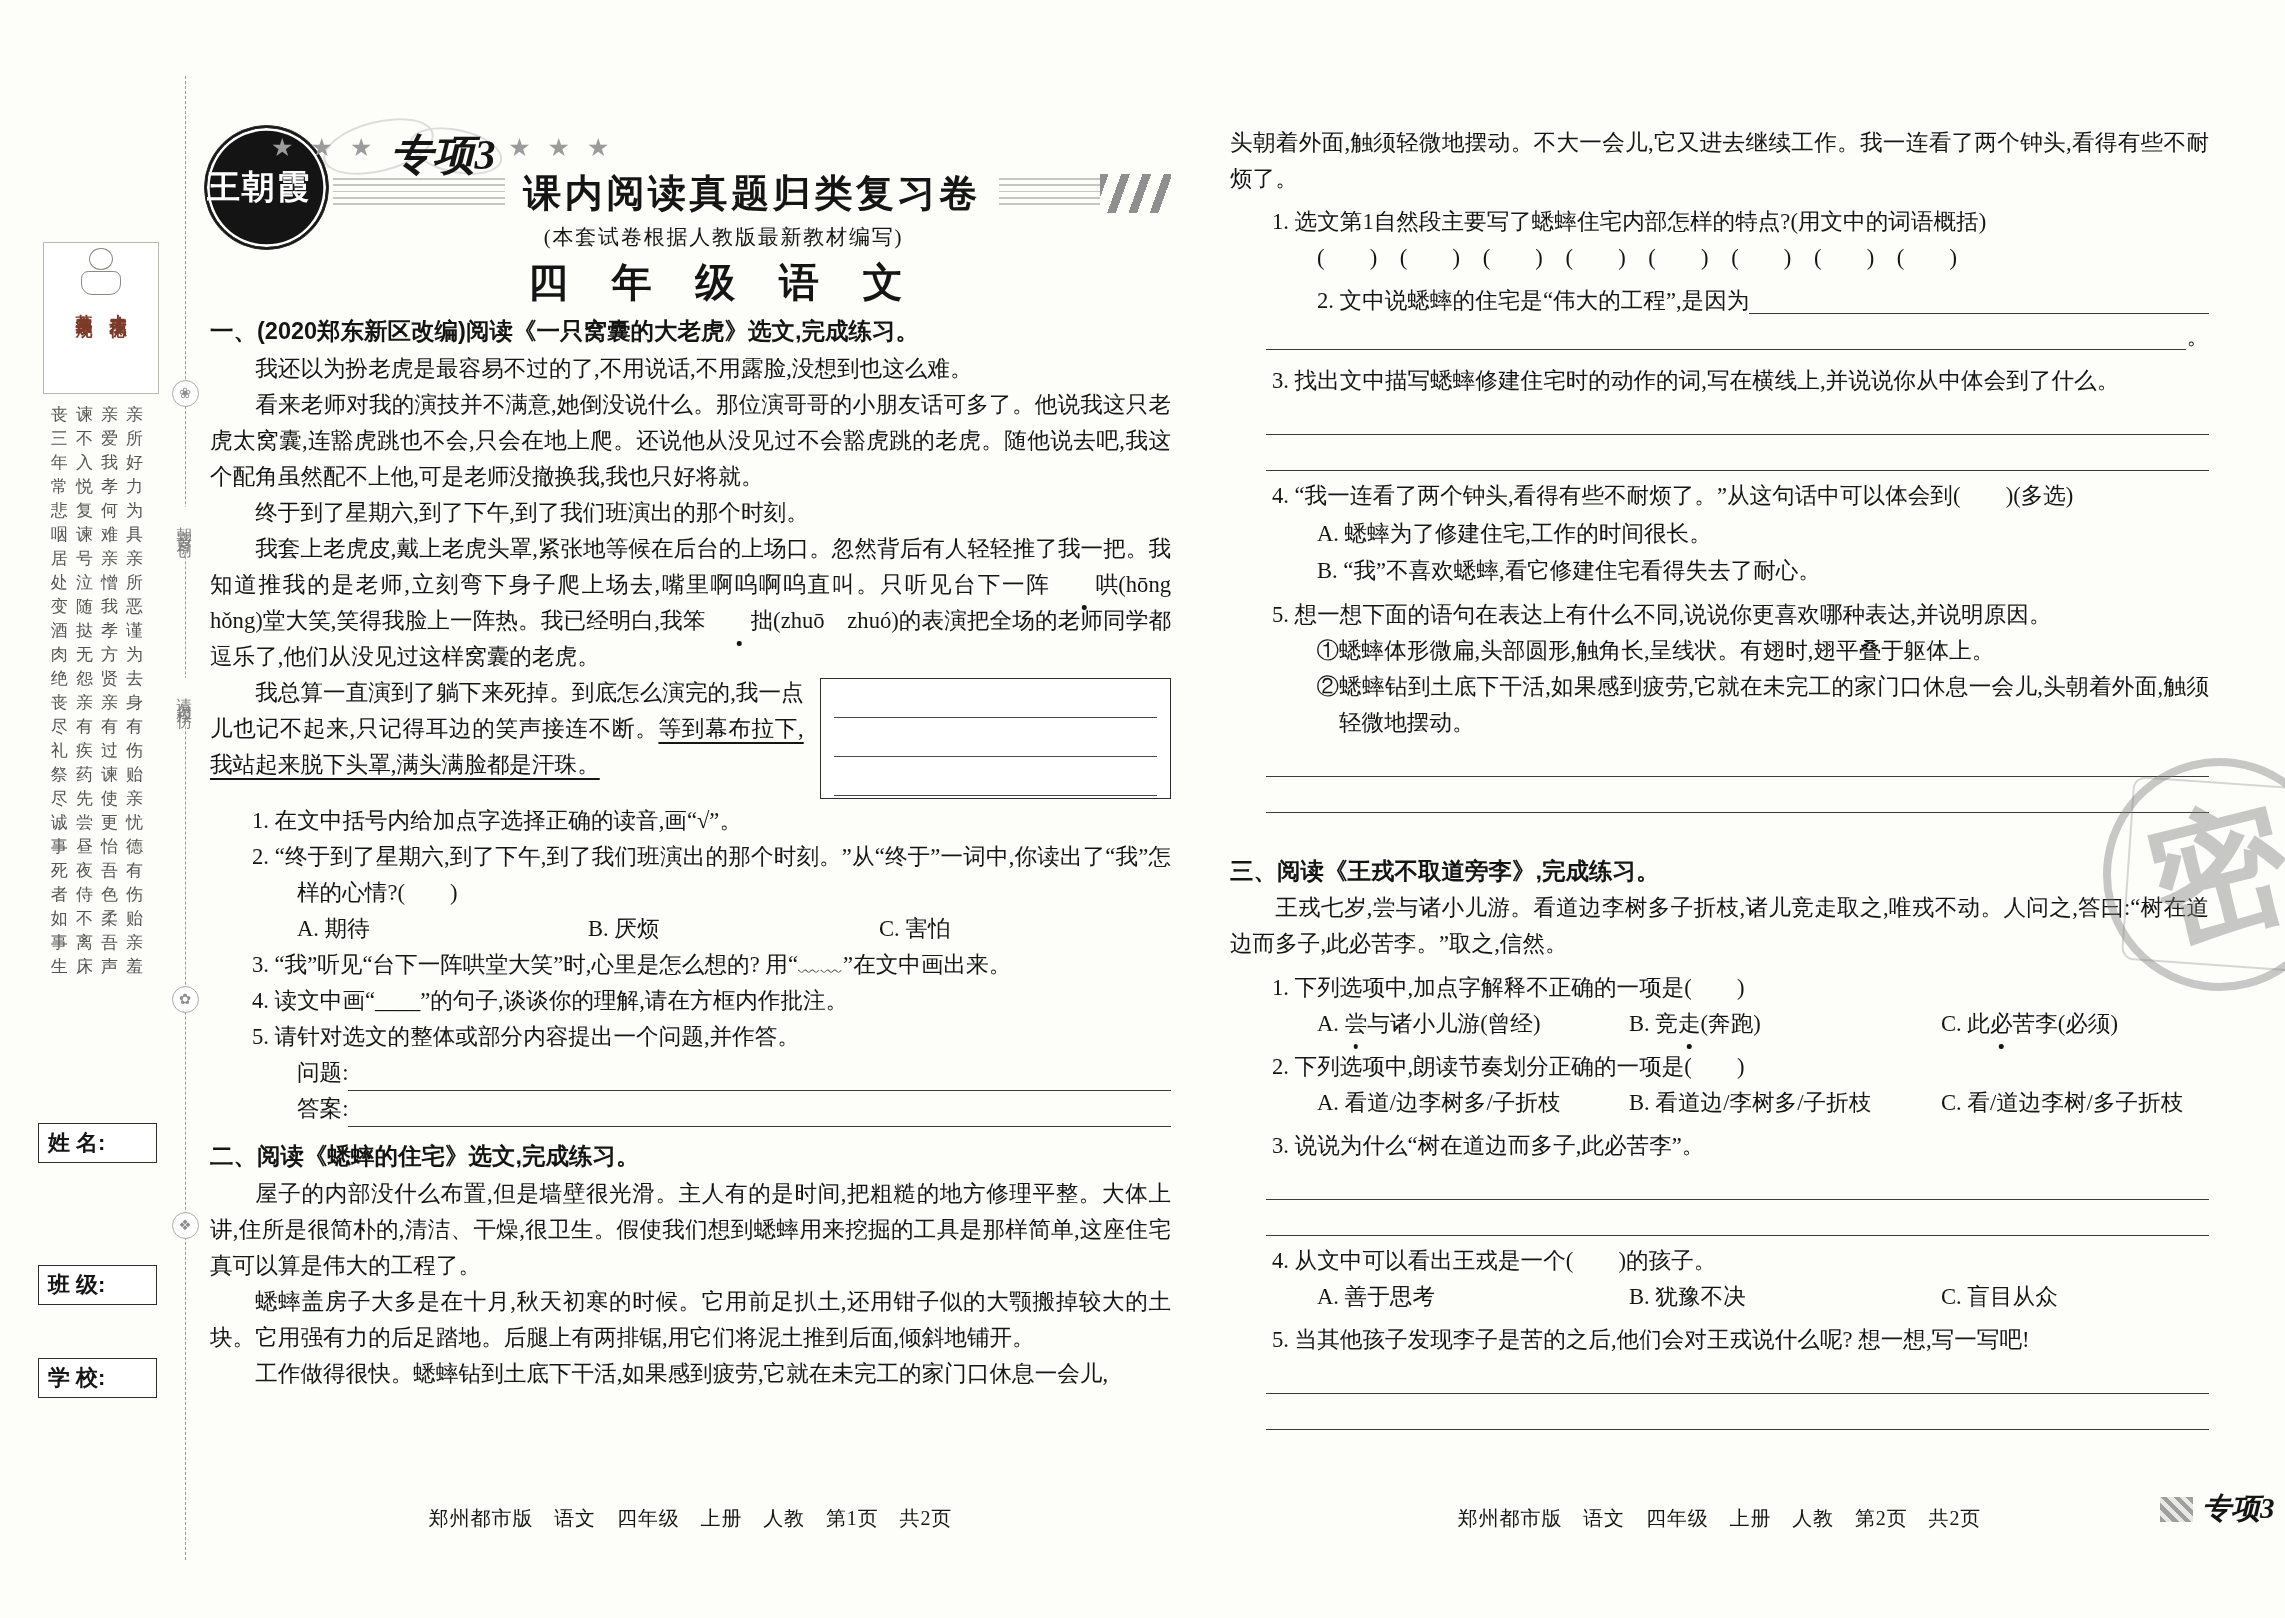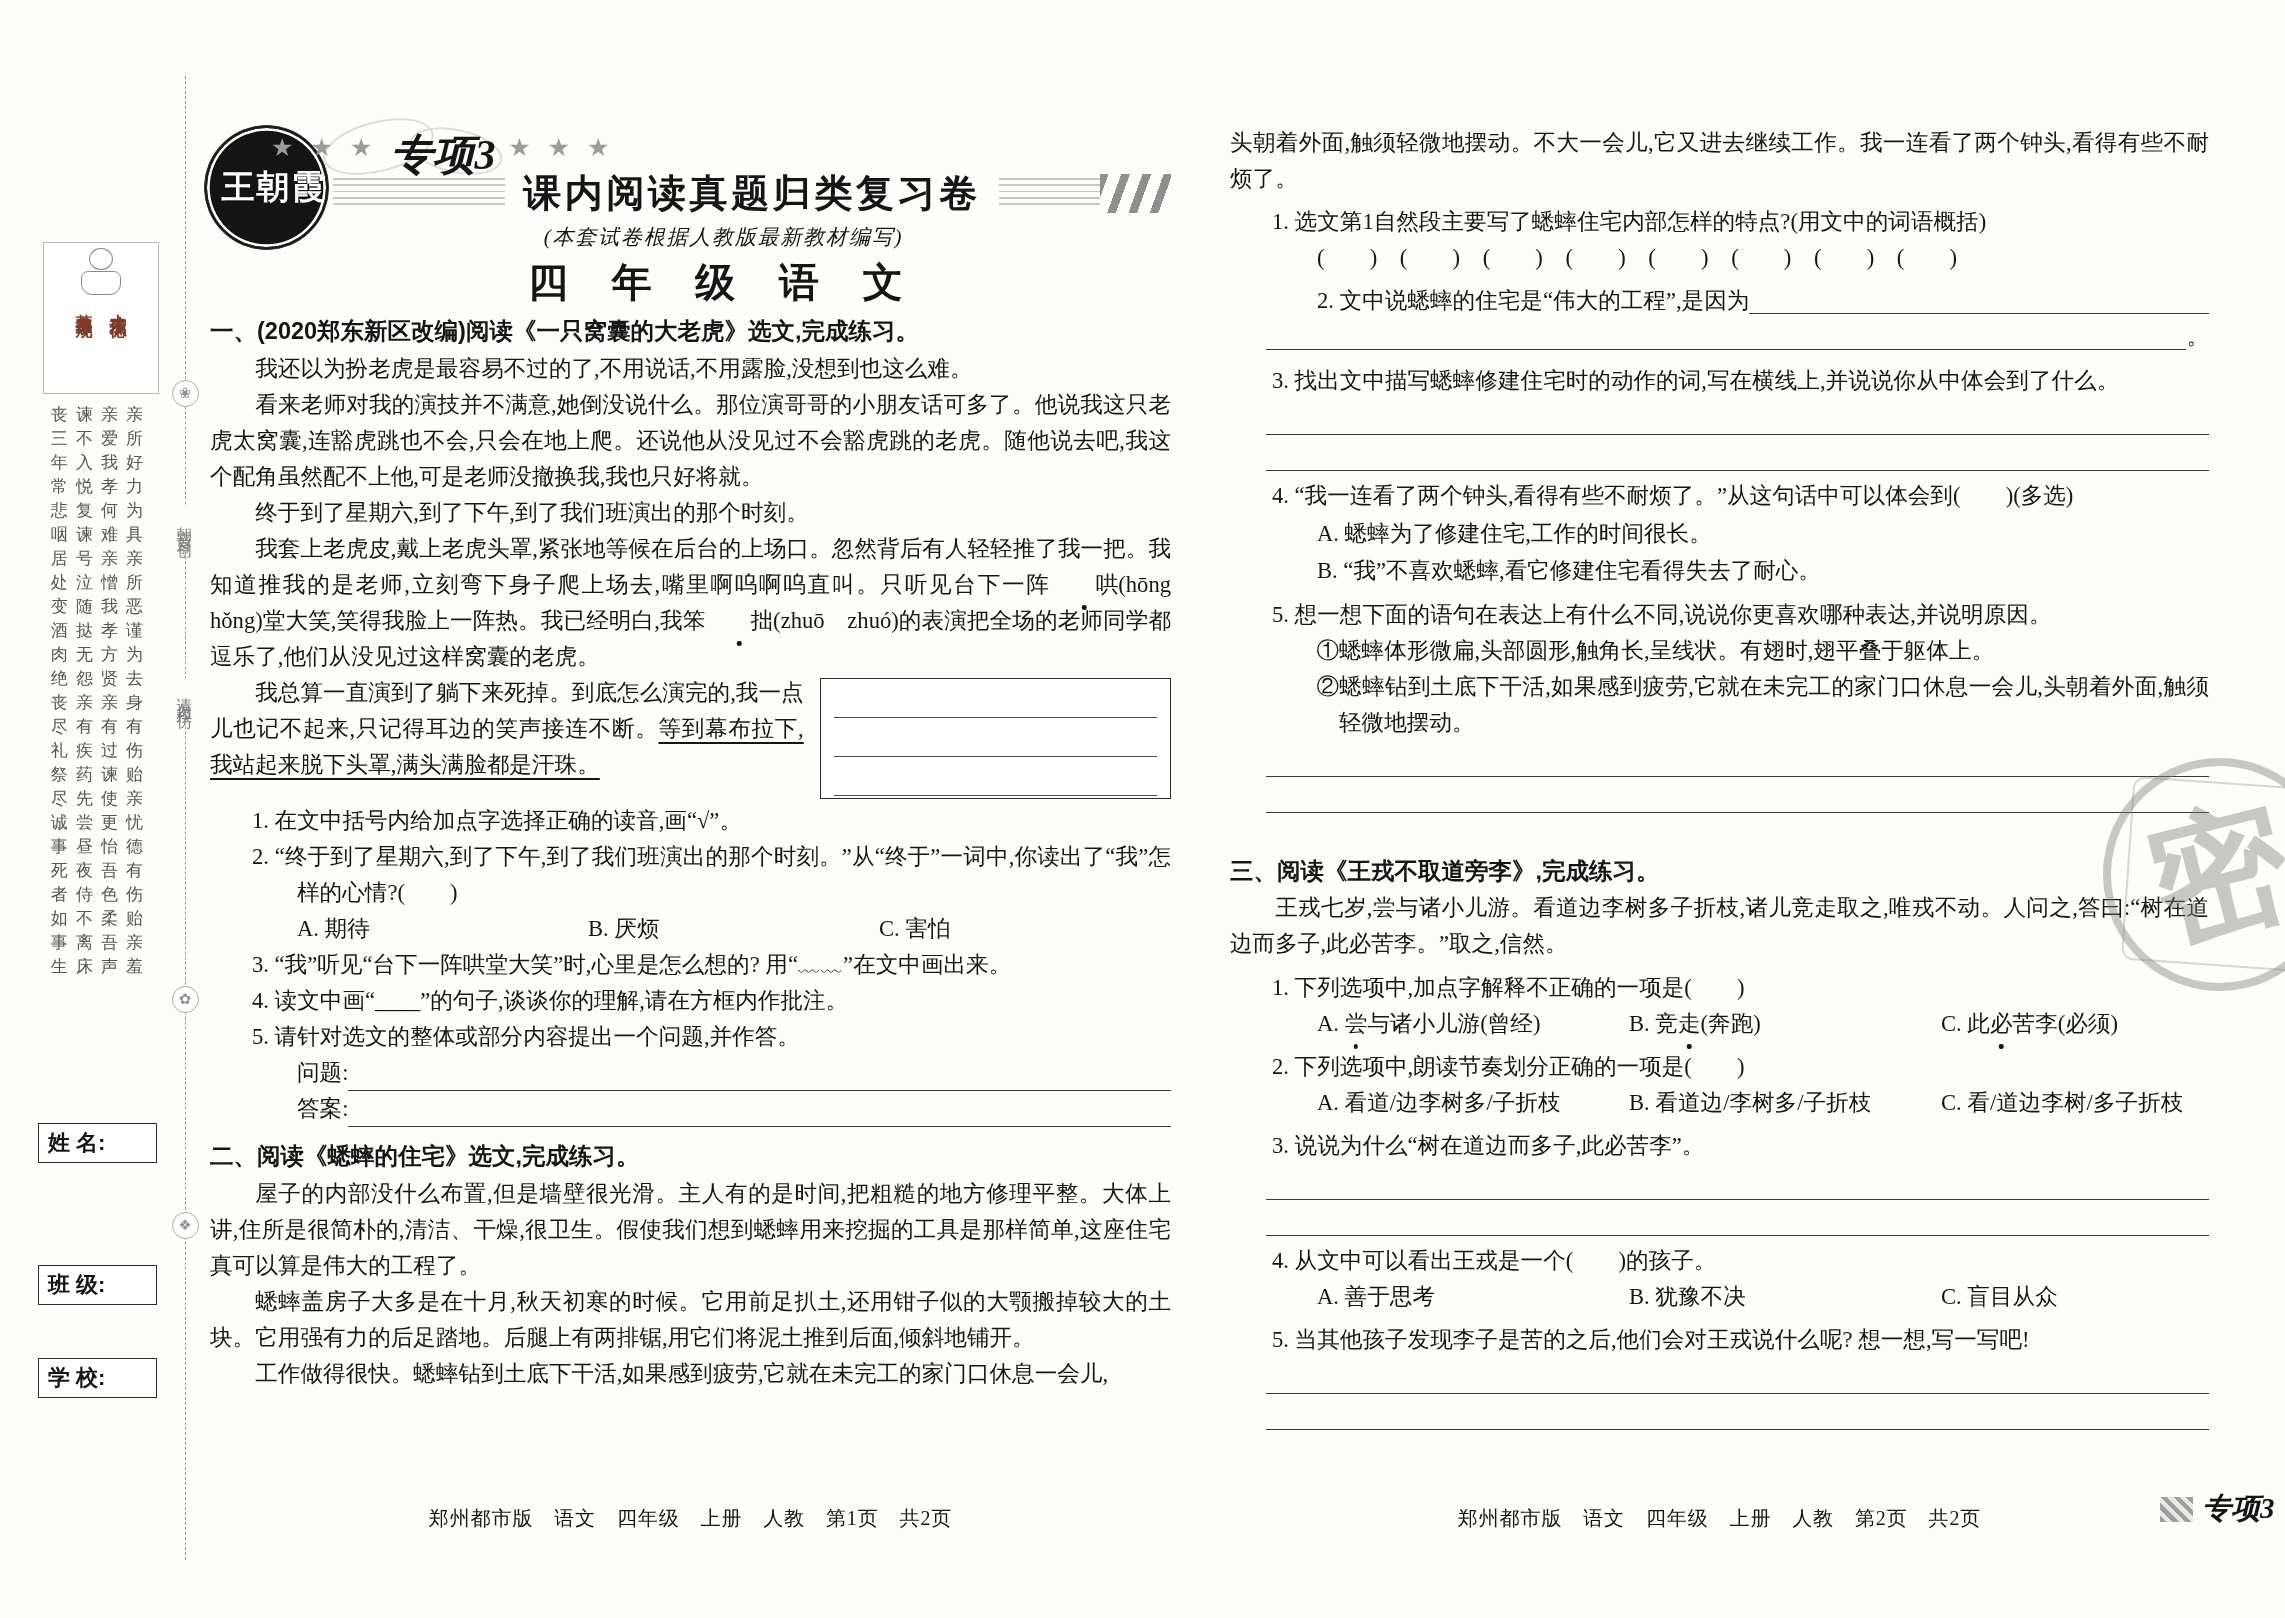--- a/index.html
+++ b/index.html
@@ -17,34 +17,34 @@
 .dizigui{position:absolute;left:43px;top:403px;width:116px;text-align:center;font-size:17px;line-height:24px;letter-spacing:8.1px;color:#555;white-space:pre-line;}
 .field{position:absolute;left:38px;width:119px;height:40px;border:1.8px solid #2e2e2e;background:#fff;display:flex;align-items:center;padding-left:9px;font-size:22px;font-weight:bold;font-family:"Liberation Sans",sans-serif;}
 .f-name{top:1123px;}.f-class{top:1265px;}.f-school{top:1358px;}
 
 
 .binding{position:absolute;left:185px;top:76px;bottom:58px;border-left:1.8px dashed #9a9a9a;}
 .b-icon{position:absolute;left:-14.5px;width:27px;height:27px;border:0.9px solid #aaa;border-radius:50%;background:#fff;color:#8d8d8d;font-size:14.5px;display:flex;align-items:center;justify-content:center;}
 .b-note{position:absolute;left:-12.7px;writing-mode:vertical-rl;font-size:15.4px;color:#7d7d7d;letter-spacing:5.4px;background:#fdfdfa;padding:7.2px 0;}
 
 
-.logo{position:absolute;left:204px;top:125px;width:125px;height:125px;border-radius:50%;background:#141414;border:3.6px double #2a2a2a;box-shadow:0 0 0 2.7px #fff inset;display:flex;align-items:center;justify-content:flex-end;}
+.logo{position:absolute;left:204px;top:125px;width:125px;height:125px;border-radius:50%;background:#141414;border:3.6px double #2a2a2a;box-shadow:0 0 0 2.7px #fff inset;display:flex;align-items:center;justify-content:flex-start;}
 .logo span{color:#fff;font-size:33px;font-weight:bold;letter-spacing:1.8px;font-family:"Liberation Serif",serif;}
 .ribbon{position:absolute;left:322px;top:114px;width:217px;height:65px;opacity:.45;pointer-events:none;}
 .ribbon:before,.ribbon:after{content:"";position:absolute;border:2.7px solid #b5b5b5;border-radius:50%;}
 .ribbon:before{width:109px;height:47px;left:0;top:7.2px;transform:rotate(-14deg);}
 .ribbon:after{width:90px;height:40px;left:87px;top:14.5px;transform:rotate(12deg);}
 .badge{position:absolute;left:271px;top:127px;width:905px;white-space:nowrap;}
 .badge .stars{font-size:25px;color:#9b9b9b;letter-spacing:5.4px;vertical-align:12.7px;}
 .badge .bt{font-size:42px;font-weight:bold;font-style:italic;margin:0 12.7px;font-family:"Liberation Serif",serif;}
 .strip{position:absolute;left:333px;top:172px;width:838px;height:43px;text-align:center;}
 .hatch{position:absolute;left:0;right:0;top:6.3px;bottom:6.3px;background:repeating-linear-gradient(180deg,#c6c6c2 0 1.8px,transparent 1.8px 6.3px);}
 .chev{position:absolute;right:0;top:1.8px;bottom:1.8px;width:71px;background:repeating-linear-gradient(110deg,#8f8f8f 0 8.1px,#fdfdfa 8.1px 20px);}
 .strip-title{position:relative;display:inline-block;background:#fdfdfa;padding:0 18px;font-size:38px;line-height:43px;font-weight:bold;letter-spacing:3.6px;font-family:Liberation Serif, serif;}
-.subtitle{position:absolute;left:271px;top:223px;width:905px;text-align:center;font-size:21px;letter-spacing:1.8px;font-style:italic;}
+.subtitle{position:absolute;left:271px;top:223px;width:905px;text-align:center;font-size:21px;letter-spacing:1.8px;}
 .grade{position:absolute;left:271px;top:255px;width:905px;text-align:center;font-size:40px;font-weight:bold;letter-spacing:16.3px;font-family:"Liberation Sans",sans-serif;}
 
 
 .content-left{position:absolute;left:210px;top:313px;width:961px;font-size:22.6px;line-height:36px;text-align:justify;}
 .content-right{position:absolute;left:1230px;top:125px;width:979px;font-size:22.6px;line-height:36px;text-align:justify;}
 .sec-heading{font-family:Liberation Sans, sans-serif;font-weight:bold;font-size:23.5px;margin:11px 0 1.8px;}
 .sec-heading.first{margin-top:0;}
 .para{text-indent:2em;}
 .q{padding-left:87px;text-indent:-45px;}
 .content-right .q{margin-top:7.2px;}

